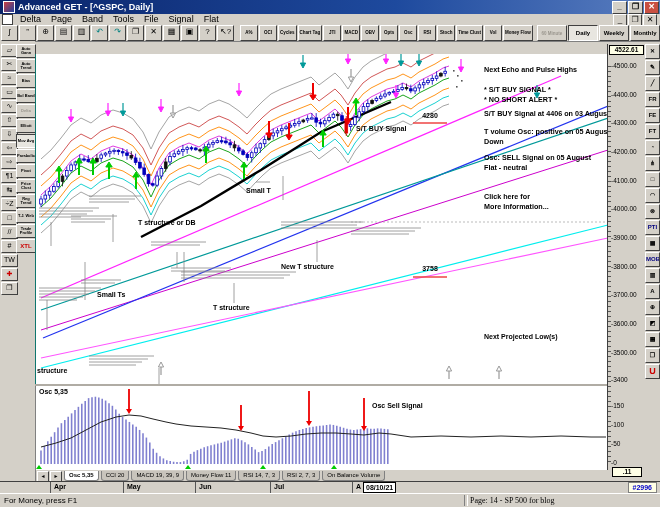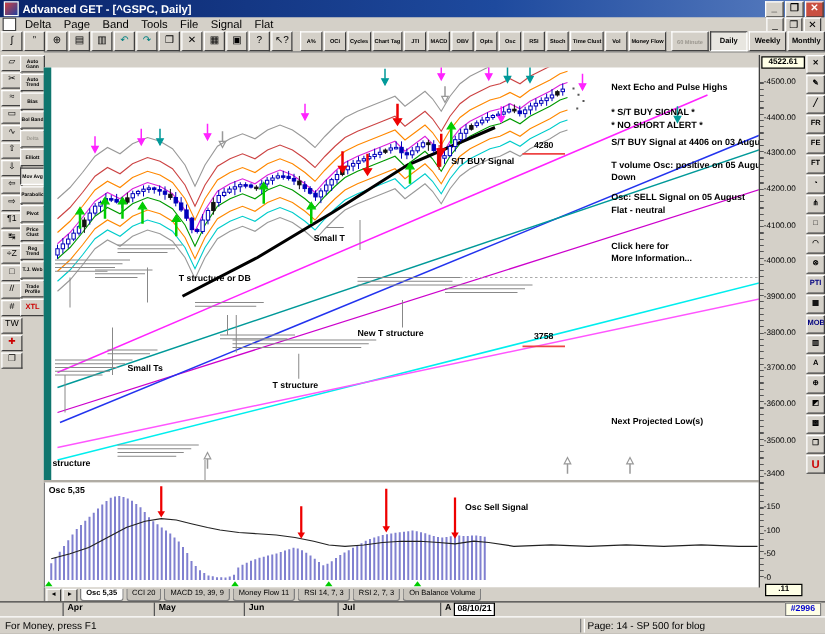--- a/index.html
+++ b/index.html
@@ -53,21 +53,21 @@
     border-color:#fff #404040 #404040 #fff;font-size:7px;line-height:10px;text-align:center;overflow:hidden;}
   .sbtn.red{color:#cc0000;}
   .study{width:18px;height:12px;margin-bottom:1px;background:#d4d0c8;border:1px solid;
     border-color:#fff #404040 #404040 #fff;font-size:4px;line-height:1.05;font-weight:bold;
     display:flex;align-items:center;justify-content:center;text-align:center;overflow:hidden;}
   .study.disabled{color:#9a968e;}
   .study.active{border-color:#404040 #fff #fff #404040;background:#e8e6e0;}
   .study.xtl{color:#cc0000;font-size:6px;}
   
   .chart{position:absolute;left:35px;top:54px;width:572px;height:330px;background:#fff;
-    border-left:6px solid #0f766e;}
+    border-left:1px solid #0f766e;}
   .splitter{position:absolute;left:35px;top:384px;width:572px;height:2px;background:#b0aca4;}
   .osc{position:absolute;left:35px;top:386px;width:572px;height:84px;background:#fff;
     border-left:1px solid #808080;}
   svg{display:block;}
   
   .axis{position:absolute;left:607px;top:44px;width:37px;height:437px;background:#d4d0c8;
     border-left:1px solid #404040;}
   .axis-minor{position:absolute;left:0;top:18px;width:3px;height:400px;
     background:repeating-linear-gradient(#d4d0c8 0,#d4d0c8 4px,#555 4px,#555 5px);}
   .tick{position:absolute;left:3px;font-size:6.5px;white-space:nowrap;}
@@ -96,21 +96,21 @@
     border-top:1px solid #404040;font-size:7px;font-weight:bold;}
   .month{position:absolute;top:1px;}
   .month-tick{position:absolute;top:0;width:1px;height:11px;background:#555;}
   .cursorbox{position:absolute;top:0px;border:1px solid #000;background:#fff;padding:0 2px;
     line-height:9px;font-size:7px;}
   .countbox{position:absolute;right:3px;top:0px;border:1px solid #808080;background:#ffffe6;
     color:#0000cc;padding:0 4px;line-height:9px;font-size:7px;}
   .statusbar{position:absolute;left:0;top:493px;width:660px;height:14px;background:#d4d0c8;
     border-top:1px solid #fff;font-size:8px;}
   .status-left{position:absolute;left:4px;top:2px;}
-  .status-right{position:absolute;left:470px;top:2px;}
+  .status-right{position:absolute;left:470px;top:2px;font-family:Liberation Serif, serif;}
   .status-div{position:absolute;left:464px;top:1px;width:2px;height:11px;
     border-left:1px solid #808080;border-right:1px solid #fff;}
 </style>
 </head>
 <body>
 
 <div id="app">
 
   <div class="titlebar">
     <div class="title-icon"></div>

